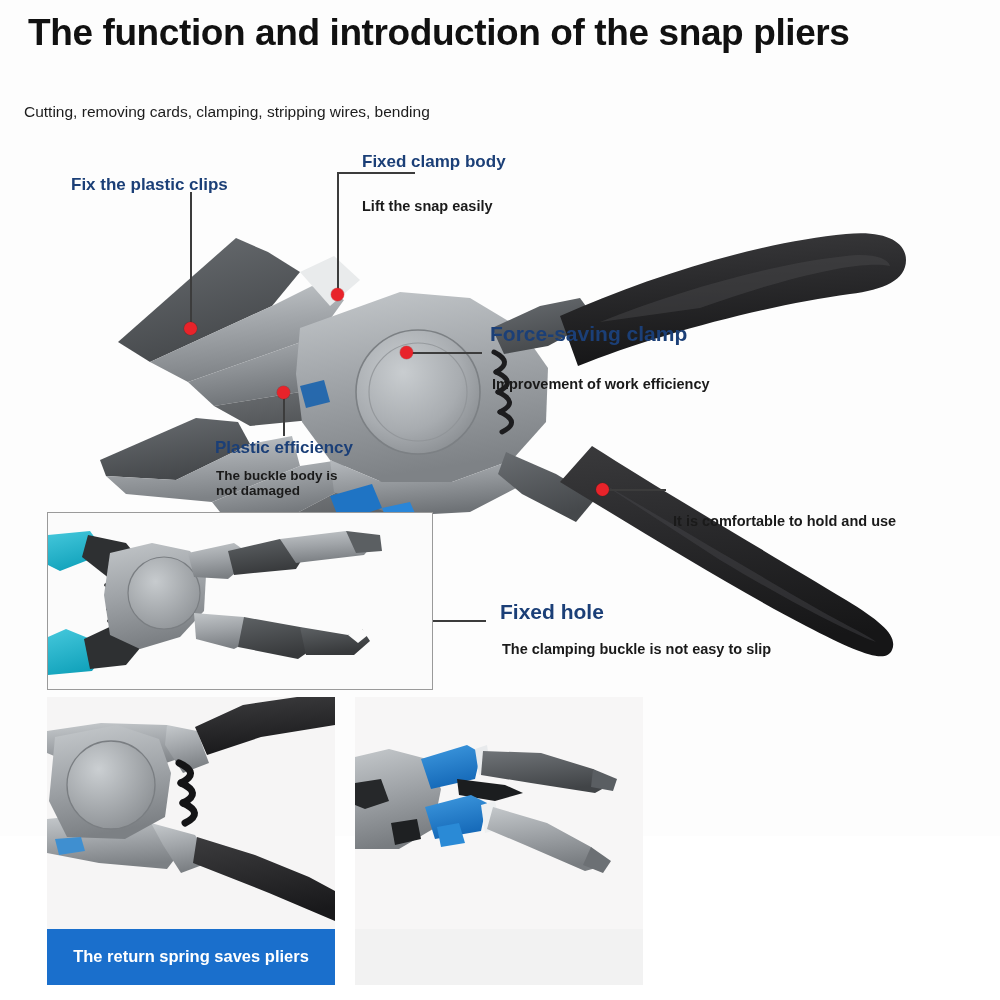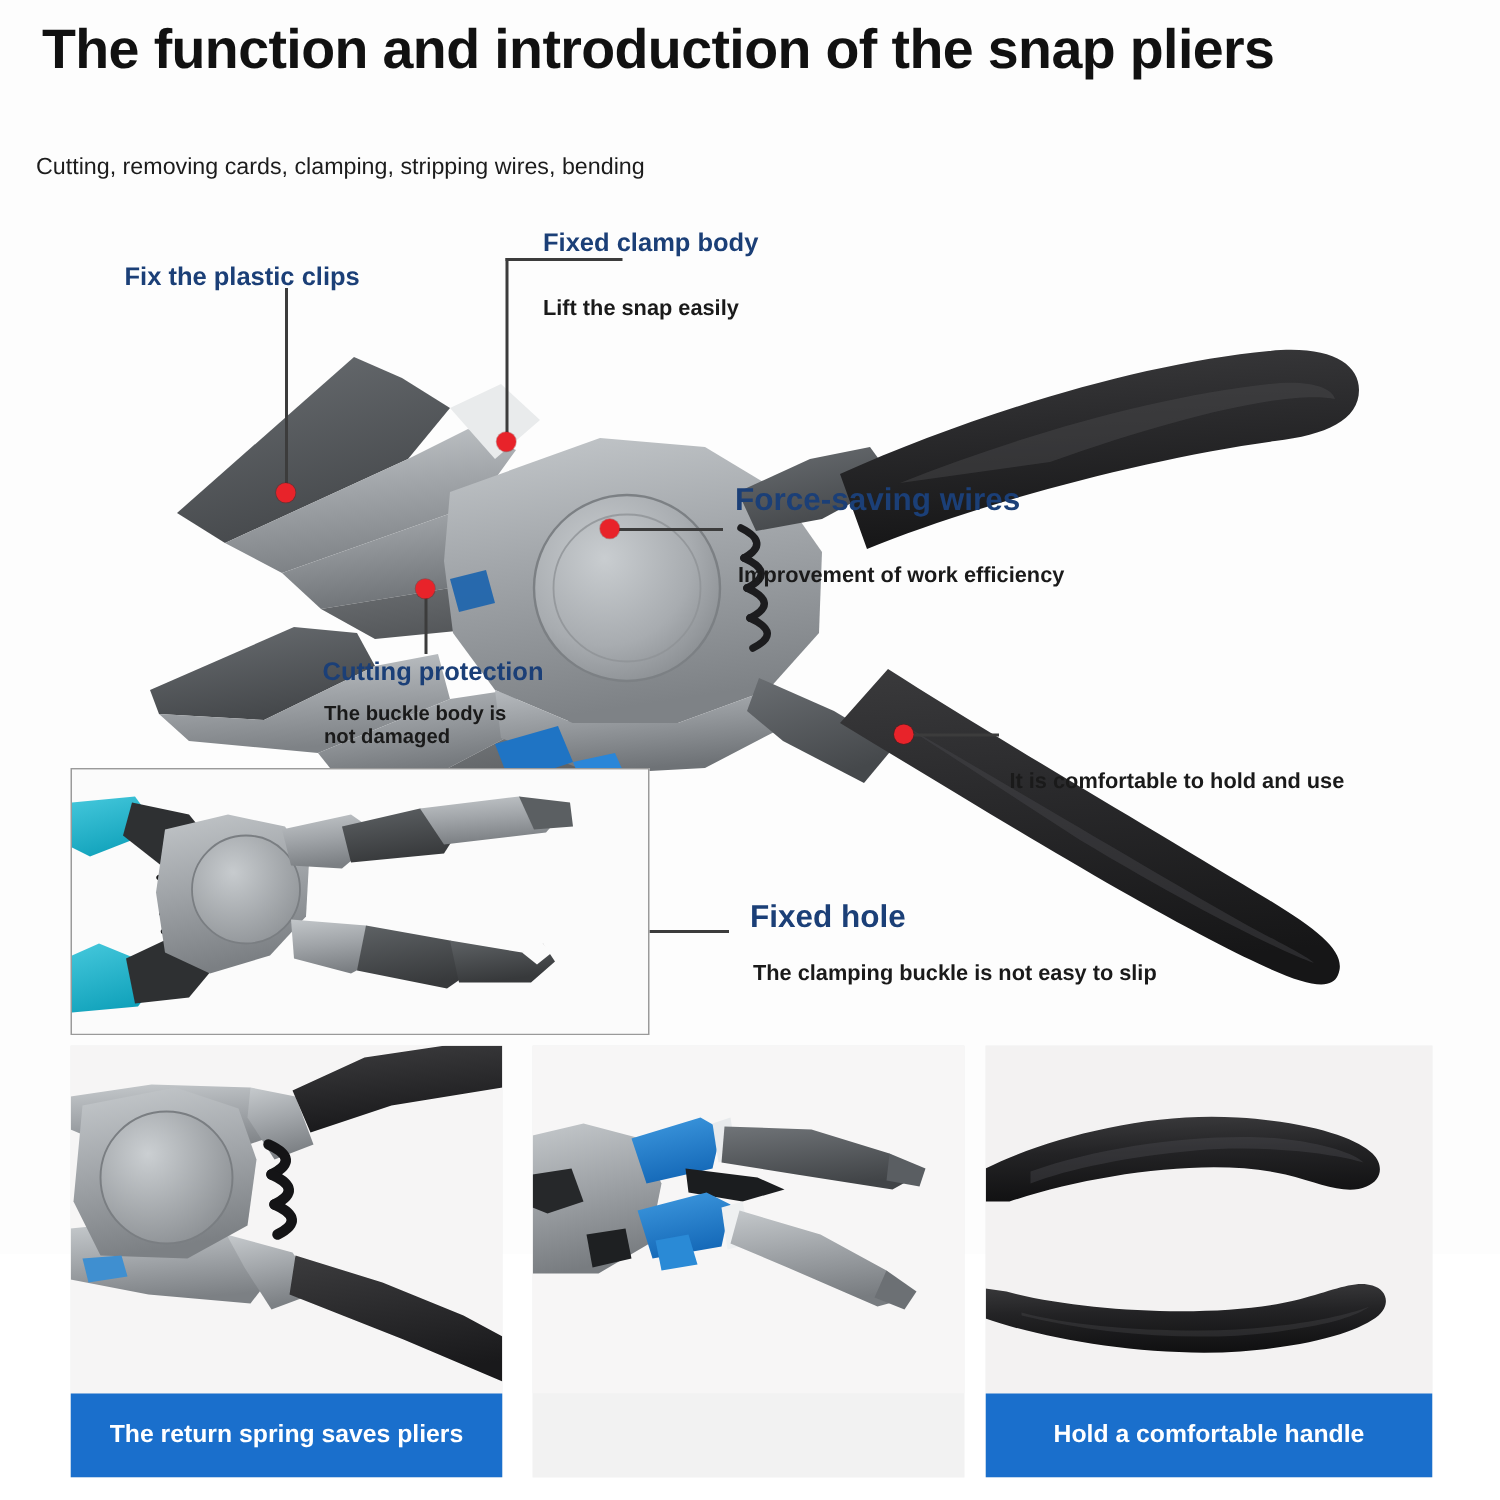--- a/index.html
+++ b/index.html
@@ -154,29 +154,29 @@
 
   <div class="lline v" style="left:283px; top:398px; height:38px;"></div>
   <div class="dot" style="left:277px; top:386px;"></div>
 
   <div class="lline h" style="left:608px; top:489px; width:58px;"></div>
   <div class="dot" style="left:596px; top:483px;"></div>
 
   <div class="lline h" style="left:364px; top:620px; width:122px;"></div>
   <div class="dot" style="left:353px; top:614px;"></div>
 
-  <div class="lbl-head" style="left:83px; top:175px; font-size:17px;">Fix the plastic clips</div>
+  <div class="lbl-head" style="left:71px; top:175px; font-size:17px;">Fix the plastic clips</div>
 
   <div class="lbl-head" style="left:362px; top:152px; font-size:17px;">Fixed clamp body</div>
   <div class="lbl-sub" style="left:362px; top:198px; font-size:14.5px;">Lift the snap easily</div>
 
-  <div class="lbl-head" style="left:490px; top:322px; font-size:21px;">Force-saving wires</div>
+  <div class="lbl-head" style="left:490px; top:322px; font-size:21px;">Force-saving clamp</div>
   <div class="lbl-sub" style="left:492px; top:376px; font-size:14.5px;">Improvement of work efficiency</div>
 
-  <div class="lbl-head" style="left:215px; top:438px; font-size:17px;">Cutting protection</div>
+  <div class="lbl-head" style="left:215px; top:438px; font-size:17px;">Plastic efficiency</div>
   <div class="lbl-sub" style="left:216px; top:468px; font-size:13.5px;">The buckle body is</div>
   <div class="lbl-sub" style="left:216px; top:483px; font-size:13.5px;">not damaged</div>
 
   <div class="lbl-sub" style="left:673px; top:513px; font-size:14.5px;">It is comfortable to hold and use</div>
 
   <div class="lbl-head" style="left:500px; top:600px; font-size:21px;">Fixed hole</div>
   <div class="lbl-sub" style="left:502px; top:641px; font-size:14.5px;">The clamping buckle is not easy to slip</div>
 
   <div class="inset">
     <svg viewBox="0 0 386 178" style="width:386px;height:178px;">
@@ -303,41 +303,14 @@
 
         <path d="M70,110 L116,98 L132,106 L126,134 L80,142 Z" fill="url(#p2b)"></path>
         <path d="M82,130 L104,126 L110,146 L86,150 Z" fill="#2a8ad6"></path>
         <path d="M126,108 L140,104 L146,132 L130,136 Z" fill="#eef0f1"></path>
         <path d="M138,110 L192,126 L236,150 L252,168 L230,174 L170,148 L132,132 Z" fill="url(#p2s)"></path>
         <path d="M236,150 L256,164 L248,176 L228,168 Z" fill="#6c7074"></path>
       </svg>
     </div>
   </div>
 
-  <div class="panel" id="panel-3">
-    <div class="photo">
-      <svg viewBox="0 0 298 232" style="width:298px;height:232px;">
-        <defs>
-          <linearGradient id="p3r" x1="0" y1="0" x2="0.1" y2="1">
-            <stop offset="0" stop-color="#3b3b3d"></stop>
-            <stop offset="0.45" stop-color="#232325"></stop>
-            <stop offset="1" stop-color="#111112"></stop>
-          </linearGradient>
-        </defs>
-        <rect width="298" height="232" fill="#f3f2f2"></rect>
-
-        <path d="M0,82 C40,62 108,44 168,48 C218,51 248,62 258,72
-                 C266,80 264,90 254,94 C240,100 224,92 200,86
-                 C150,74 70,86 16,104 L0,104 Z" fill="url(#p3r)"></path>
-        <path d="M30,84 C80,66 150,58 196,62 C226,65 246,72 252,78
-                 C232,72 186,66 140,70 C96,74 56,82 30,92 Z" fill="#505053" opacity="0.38"></path>
-
-        <path d="M0,182 C40,196 110,208 170,204 C220,200 250,190 262,180
-                 C270,173 268,163 258,160 C246,156 230,164 206,170
-                 C156,182 66,178 14,164 L0,162 Z" fill="url(#p3r)"></path>
-        <path d="M24,180 C80,194 150,198 200,190 C230,186 248,180 256,174
-                 C236,182 190,190 142,190 C96,190 54,186 24,178 Z" fill="#505053" opacity="0.34"></path>
-      </svg>
-    </div>
-    <div class="caption">Hold a comfortable handle</div>
-  </div>
 
 </div>
 
 </body></html>

